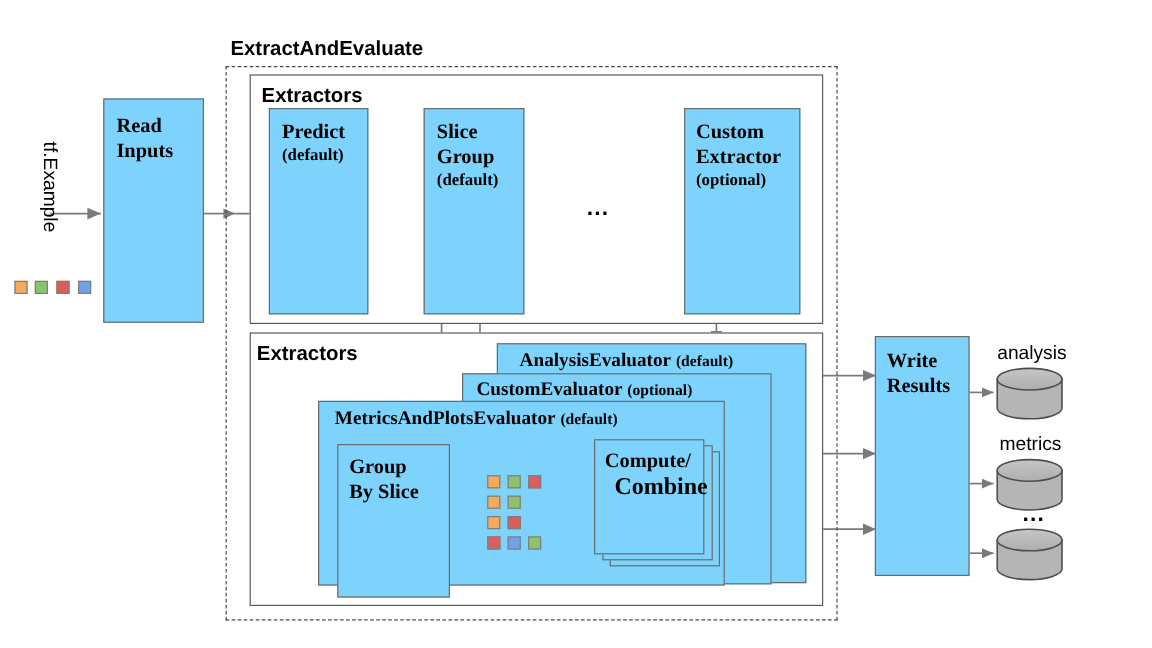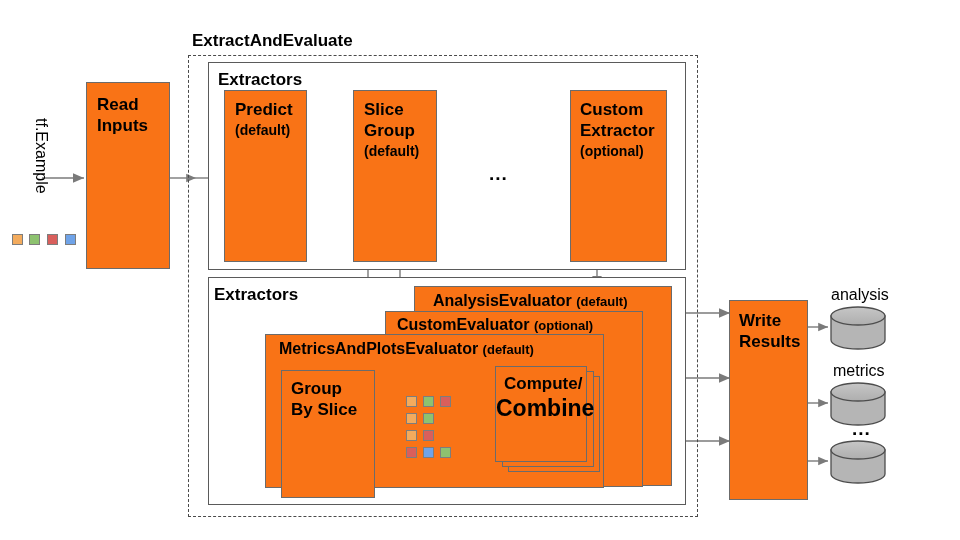--- a/index.html
+++ b/index.html
@@ -3,21 +3,21 @@
 <meta charset="utf-8">
 <style>
   html,body{margin:0;padding:0;background:#ffffff;}
   body{width:960px;height:540px;position:relative;overflow:hidden;
        font-family:"Liberation Sans","DejaVu Sans",sans-serif;color:#000;}
   #stage{position:absolute;left:0;top:0;width:960px;height:540px;}
 
   .abs{position:absolute;box-sizing:border-box;}
 
   
-  .yellow{background:#f97316;border:1.2px solid #6b6b6b;}
+  .yellow{background:#7dd3fc;border:1.2px solid #6b6b6b;font-family:Liberation Serif, serif;}
   .plain{background:#ffffff;border:1.2px solid #5a5a5a;}
   .dashed{background:transparent;border:1.6px dashed #4a4a4a;}
 
   .lbl{position:absolute;white-space:nowrap;line-height:1.12;}
   .b{font-weight:bold;}
   .t18{font-size:17px;}
   .t16{font-size:16px;}
   .t14{font-size:14px;}
 
   .boxtext{position:absolute;left:0;right:0;text-align:left;}
@@ -210,24 +210,24 @@
 
     <span class="sq c-rd" style="left:0px;top:51px;"></span>
     <span class="sq c-bl" style="left:17px;top:51px;"></span>
     <span class="sq c-gr" style="left:34px;top:51px;"></span>
   </div>
 
   <div class="abs yellow" style="left:508px;top:376px;width:92px;height:96px;"></div>
   <div class="abs yellow" style="left:502px;top:371px;width:92px;height:96px;"></div>
   <div class="abs yellow" style="left:495px;top:366px;width:92px;height:96px;">
     <div class="boxtext b t17" style="left:8px;top:7px;font-size:17px;">Compute/</div>
-    <div class="boxtext b t17" style="left:0;top:28px;font-size:23px;">Combine</div>
-  </div>
-
-  <div class="abs yellow" style="left:729px;top:300px;width:79px;height:200px;">
+    <div class="boxtext b t17" style="left:16px;top:28px;font-size:20px;">Combine</div>
+  </div>
+
+  <div class="abs yellow" style="left:729px;top:280px;width:79px;height:200px;">
     <div class="boxtext b t17" style="left:9px;top:10px;font-size:17px;">Write</div>
     <div class="boxtext b t17" style="left:9px;top:31px;font-size:17px;">Results</div>
   </div>
 
   <div class="lbl t16" style="left:831px;top:286px;font-size:16px;">analysis</div>
   <div class="lbl t16" style="left:833px;top:362px;font-size:16px;">metrics</div>
   <div class="lbl b" style="left:852px;top:418px;font-size:19px;letter-spacing:1px;">...</div>
 
 </div>
 

